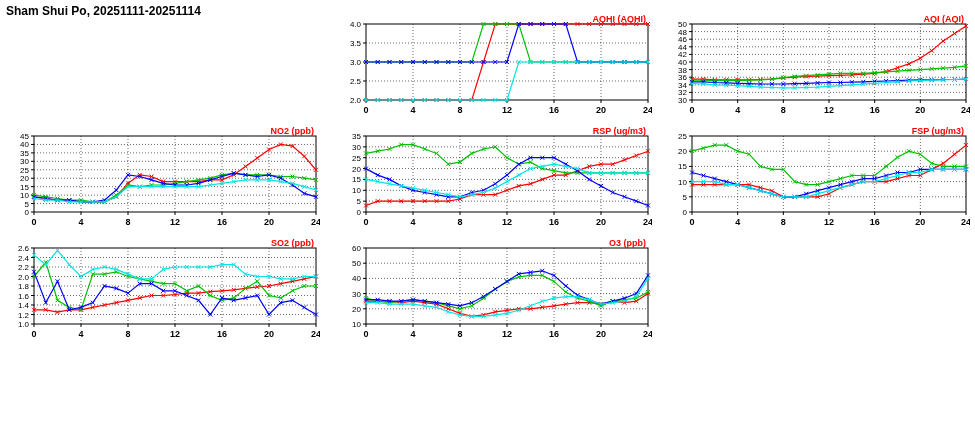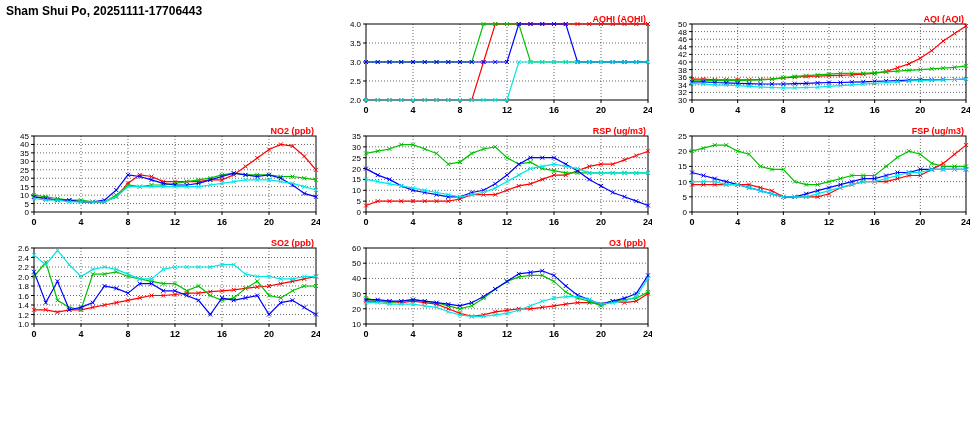--- a/index.html
+++ b/index.html
@@ -5,21 +5,21 @@
   html,body{margin:0;padding:0;background:#ffffff;}
   body{width:975px;height:447px;position:relative;font-family:"Liberation Sans",sans-serif;}
   .title{position:absolute;left:6px;top:4px;font-size:12px;font-weight:bold;color:#000;letter-spacing:0px;}
   .panel{position:absolute;}
   .panel svg{display:block;}
   text{font-family:"Liberation Sans",sans-serif;}
 </style>
 </head>
 <body>
 
-<div class="title">Sham Shui Po, 20251111-17706443</div>
+<div class="title">Sham Shui Po, 20251111-20251114</div>
 <div id="panels">
     <div class="panel" style="left: 340px; top: 14px;">
       <svg width="312" height="104">
         <rect x="26" y="10" width="282" height="76" fill="#ffffff"></rect>
         <line x1="26" y1="67" x2="308" y2="67" stroke="#000" stroke-width="0.6" stroke-dasharray="1,2"></line>
         <line x1="26" y1="48" x2="308" y2="48" stroke="#000" stroke-width="0.6" stroke-dasharray="1,2"></line>
         <line x1="26" y1="29" x2="308" y2="29" stroke="#000" stroke-width="0.6" stroke-dasharray="1,2"></line>
         <line x1="73" y1="10" x2="73" y2="86" stroke="#000" stroke-width="0.6" stroke-dasharray="1,2"></line>
         <line x1="120" y1="10" x2="120" y2="86" stroke="#000" stroke-width="0.6" stroke-dasharray="1,2"></line>
         <line x1="167" y1="10" x2="167" y2="86" stroke="#000" stroke-width="0.6" stroke-dasharray="1,2"></line>

